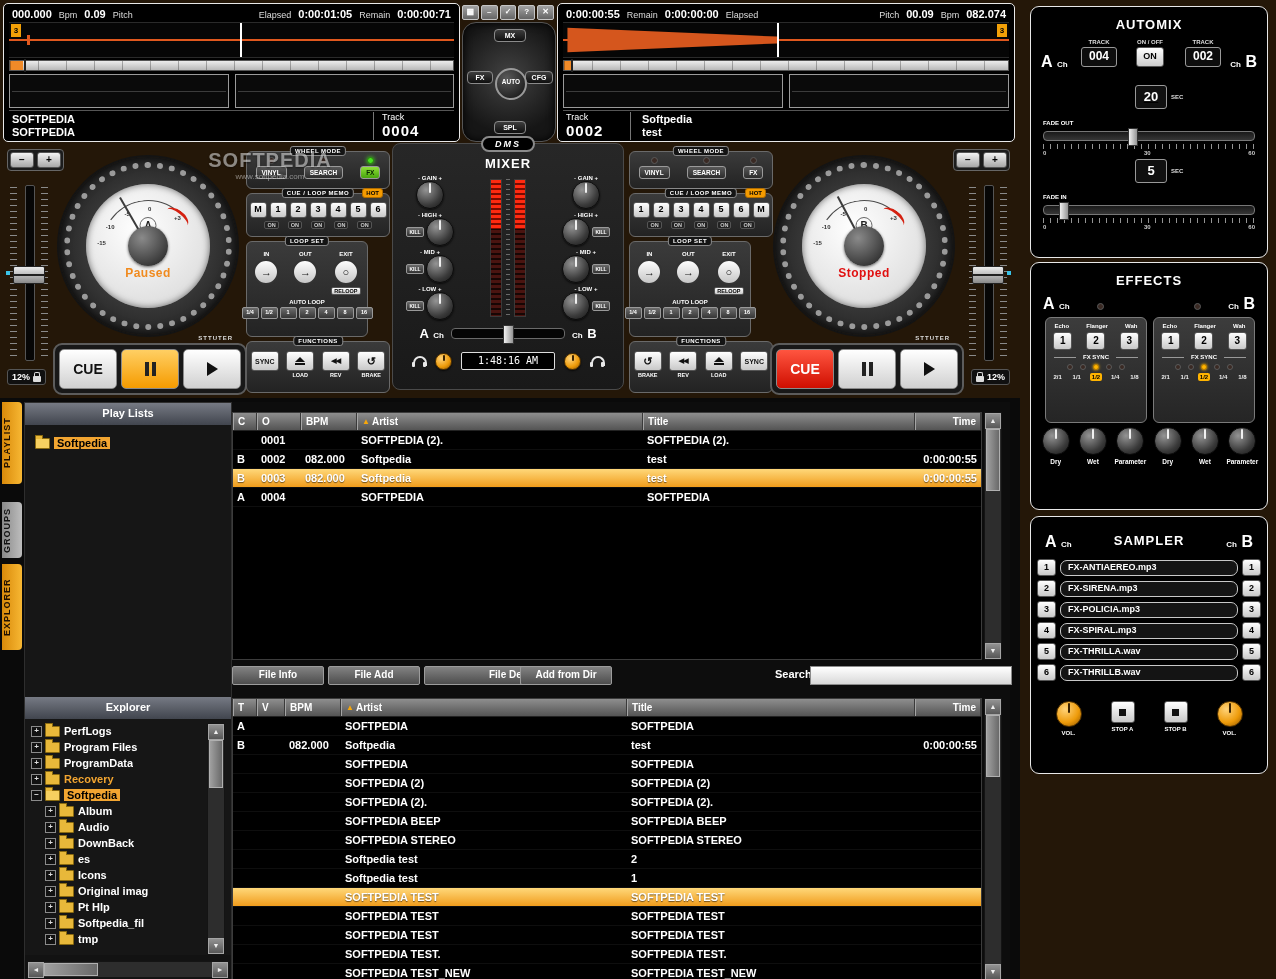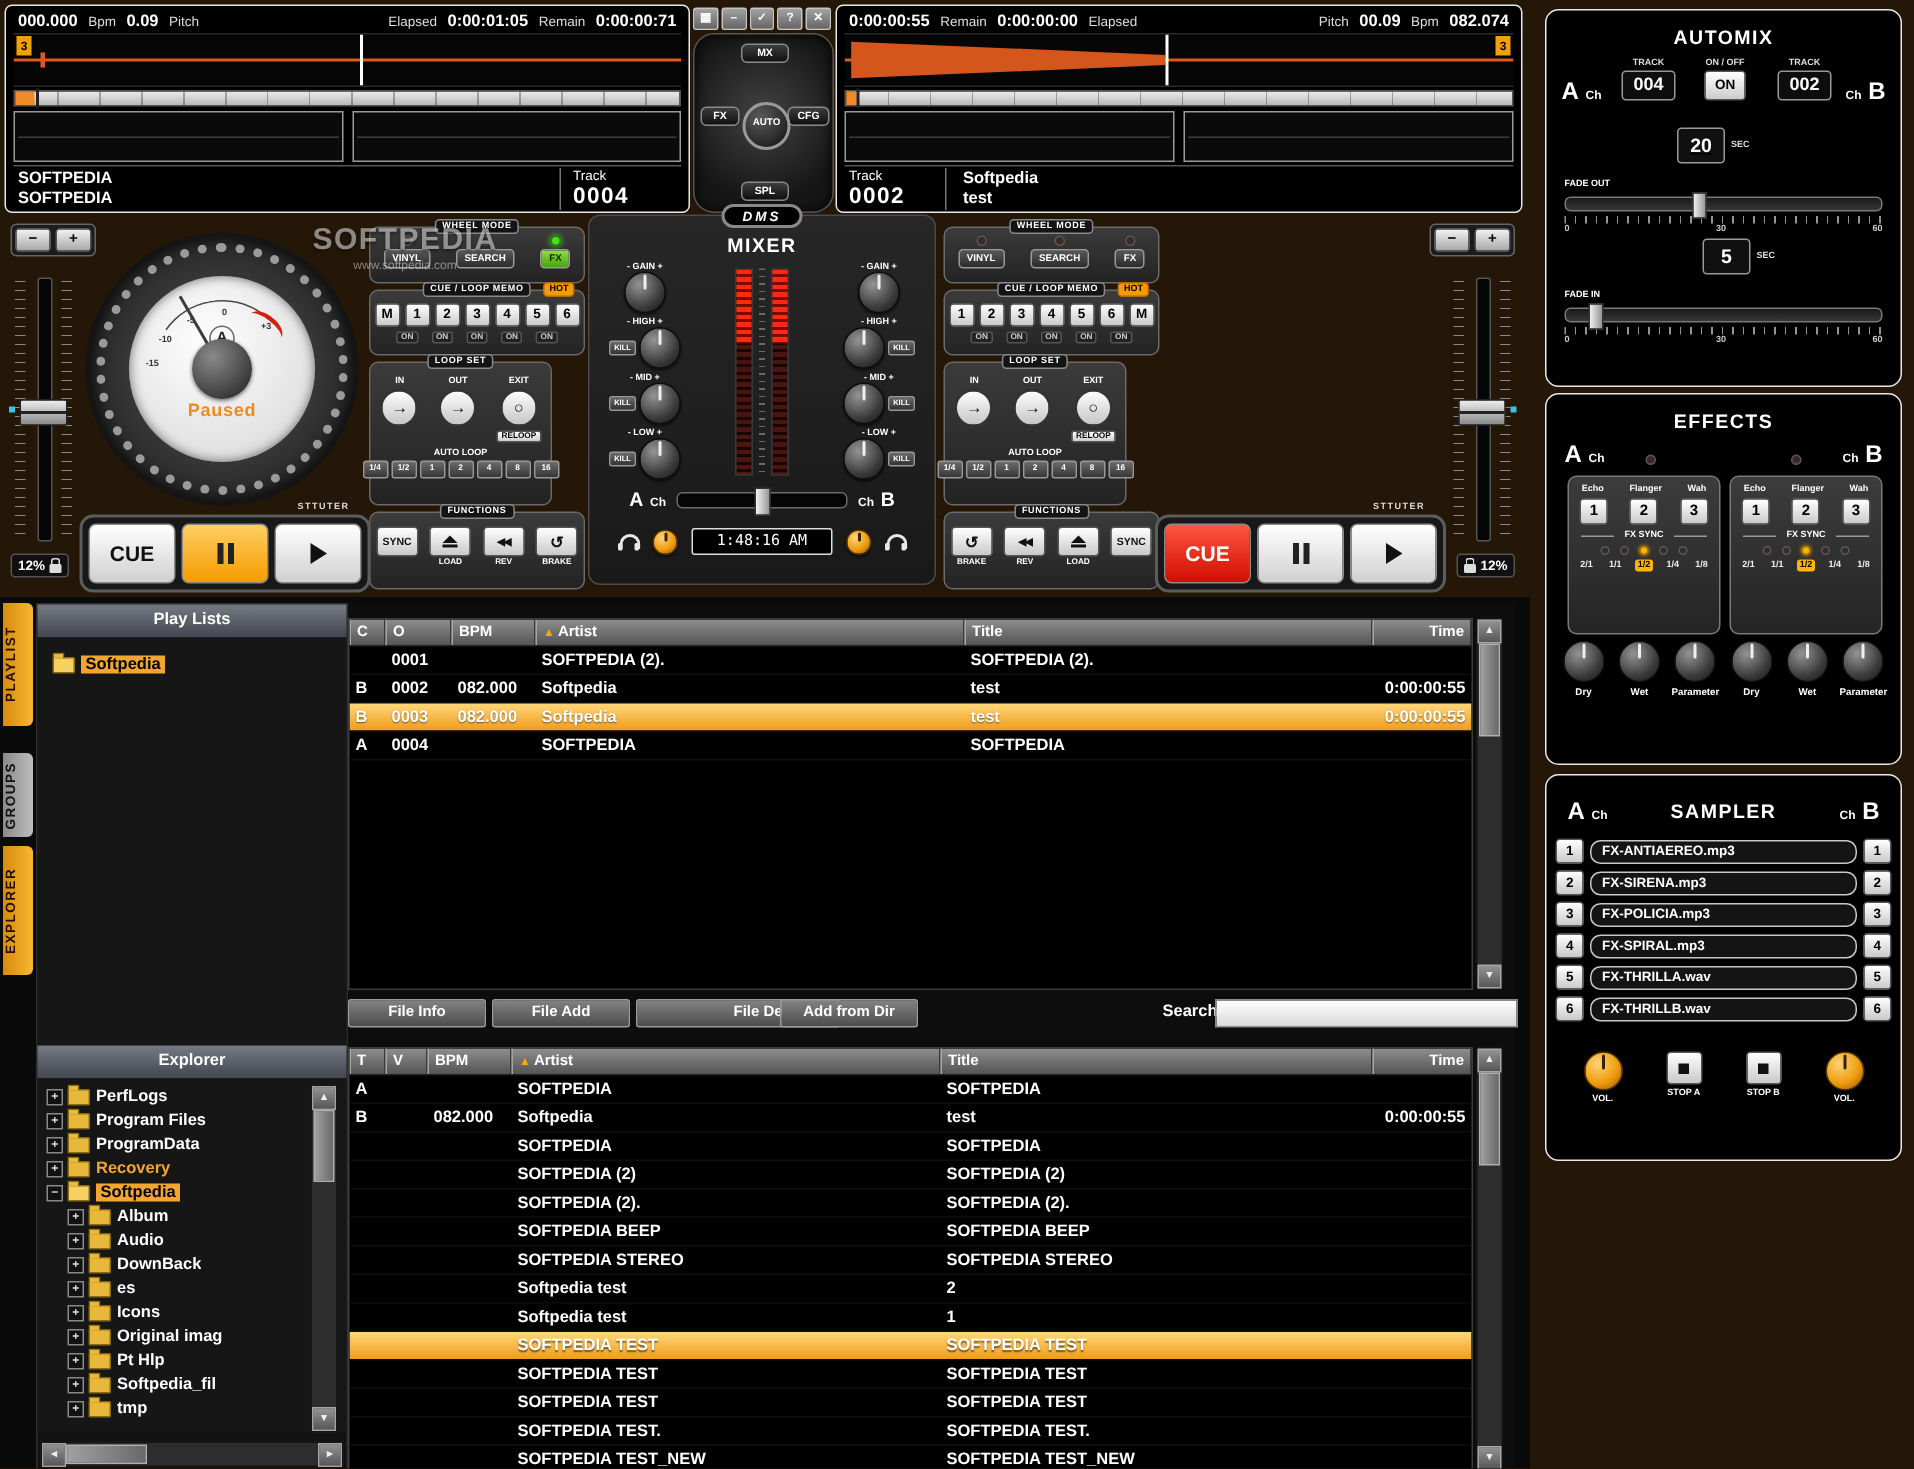--- a/index.html
+++ b/index.html
@@ -339,21 +339,21 @@
       <span class="am-lbl">ON / OFF</span>
       <span class="am-on">ON</span>
     </div>
     <div class="am-group" style="left:152px;top:32px;width:40px;">
       <span class="am-lbl">TRACK</span>
       <span class="am-val">002</span>
     </div>
     <div class="ab-lbl" style="right:10px;top:46px;">
       <span class="ab-small">Ch</span> <span class="ab-big">B</span>
     </div>
-    <div class="am-sec" style="left:87px;top:78px;text-decoration:underline;">
+    <div class="am-sec" style="left:104px;top:78px;text-decoration:underline;">
       <span class="am-bigval">20</span>
       <span class="am-seclbl">SEC</span>
     </div>
     <div class="am-fade" style="top:104px;">
       <span class="am-fadelbl">FADE OUT</span>
       <div class="am-slider">
           <span class="am-handle" style="left:40%;"></span>
         </div>
       <div class="am-ruler"></div>
       <div class="am-scale">
@@ -684,20 +684,37 @@
                 <span class="bar"></span>
               </span>
             </span>
             <span class="fn-cap">LOAD</span>
           </div>
         <div class="fn-cell">
             <span class="fn-btn">SYNC</span>
           </div>
       </div>
     </div>
+    <div class="jog" style="left:151px;top:12px;">
+      <span class="jog-ring"></span>
+      <span class="jog-dots"></span>
+      <div class="jog-face">
+        <span class="vu-scale-arc"></span>
+        <span class="vu-red"></span>
+        <span class="vu-num" style="left:9%;top:45%;">-15</span>
+        <span class="vu-num" style="left:16%;top:32%;">-10</span>
+        <span class="vu-num" style="left:31%;top:22%;">-5</span>
+        <span class="vu-num" style="left:50%;top:18%;">0</span>
+        <span class="vu-num" style="left:71%;top:25%;">+3</span>
+        <span class="jog-letter">B</span>
+        <span class="jog-needle" style="transform:rotate(152deg);"></span>
+        <span class="jog-hub"></span>
+        <div class="jog-status status-stopped">Stopped</div>
+      </div>
+    </div>
     <div class="transport" style="left:146px;top:198px;">
       <span class="stutter">STTUTER</span>
       <div class="tp-btn lit-red">CUE</div>
       <div class="tp-btn">
           <span class="pause-bars">
             <span></span>
             <span></span>
           </span>
         </div>
       <div class="tp-btn">

